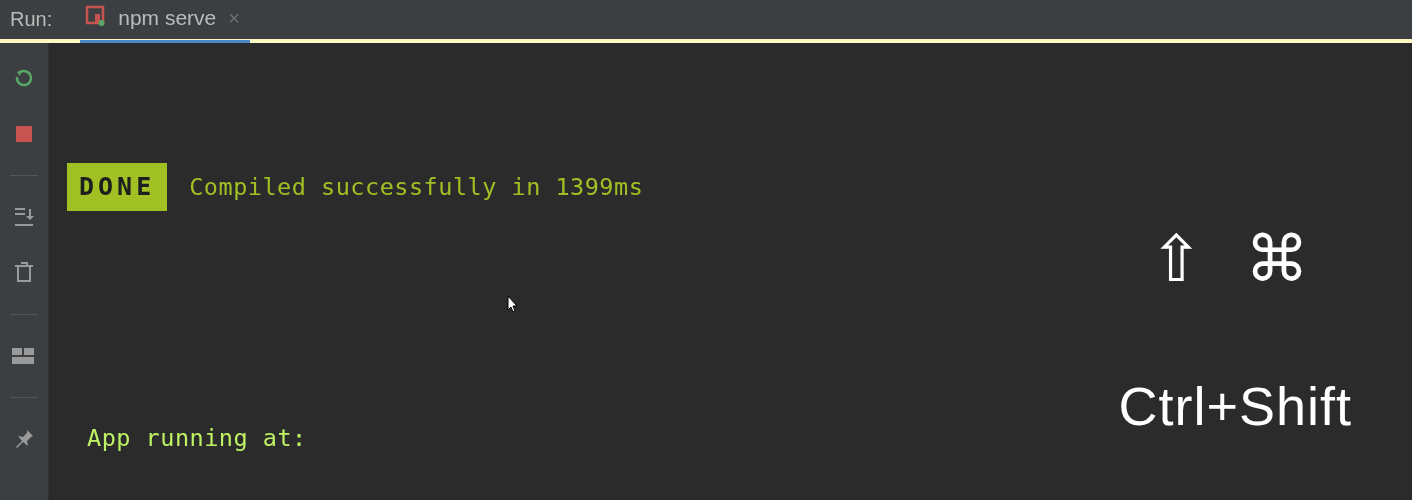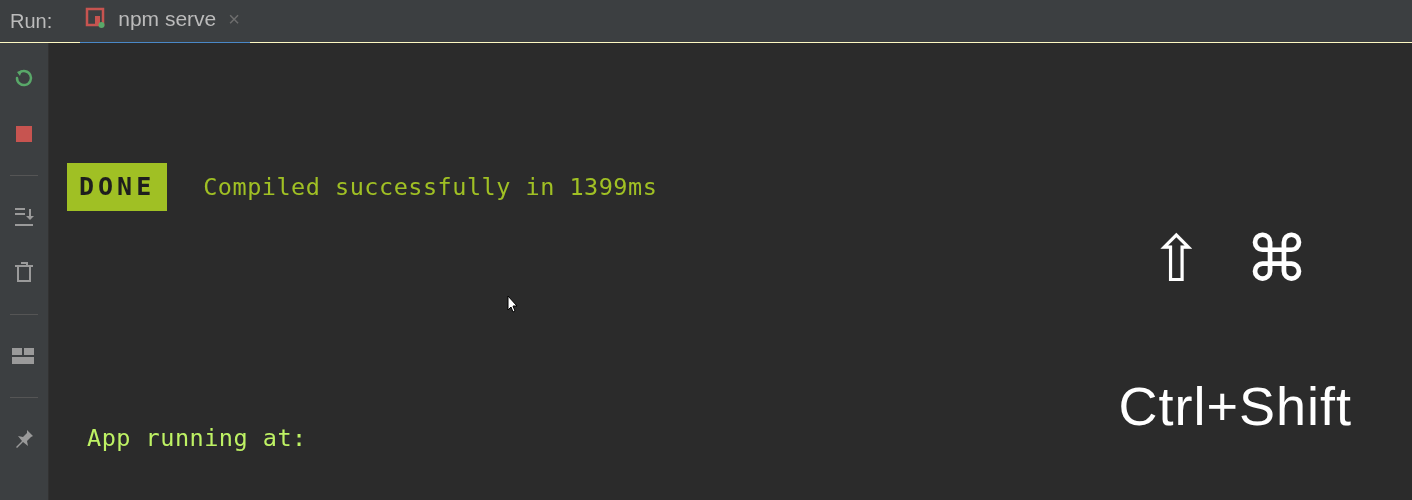--- a/index.html
+++ b/index.html
@@ -6,21 +6,21 @@
   html, body { width: 1412px; height: 500px; overflow: hidden; }
   body {
     background: #2b2b2b;
     font-family: "Menlo", "Consolas", "DejaVu Sans Mono", monospace;
     color: #bbbbbb;
   }
 
   .topbar {
     height: 43px;
     background: #3c3f41;
-    border-bottom: 1px solid #fef9c3;
+    border-bottom: 4px solid #fef9c3;
     display: flex;
     align-items: center;
     padding: 0 0 0 10px;
     font-family: -apple-system, "Helvetica Neue", Arial, sans-serif;
     font-size: 20px;
     color: #bbbbbb;
   }
   .run-label { color: #bbbbbb; margin-right: 28px; }
   .tab {
     display: flex;
@@ -77,21 +77,21 @@
     background: #a0c024;
     color: #1e1e1e;
     font-weight: bold;
     padding: 3px 12px;
     letter-spacing: 4px;
     font-size: 25px;
   }
   .done-line {
     display: flex;
     align-items: center;
-    gap: 36px;
+    gap: 22px;
     margin-bottom: 42px;
     height: 40px;
   }
   .done-msg { color: #a0c024; }
 
   .plain { color: #bef264; }
 
   .indent { padding-left: 20px; }
 
   .overlay {

